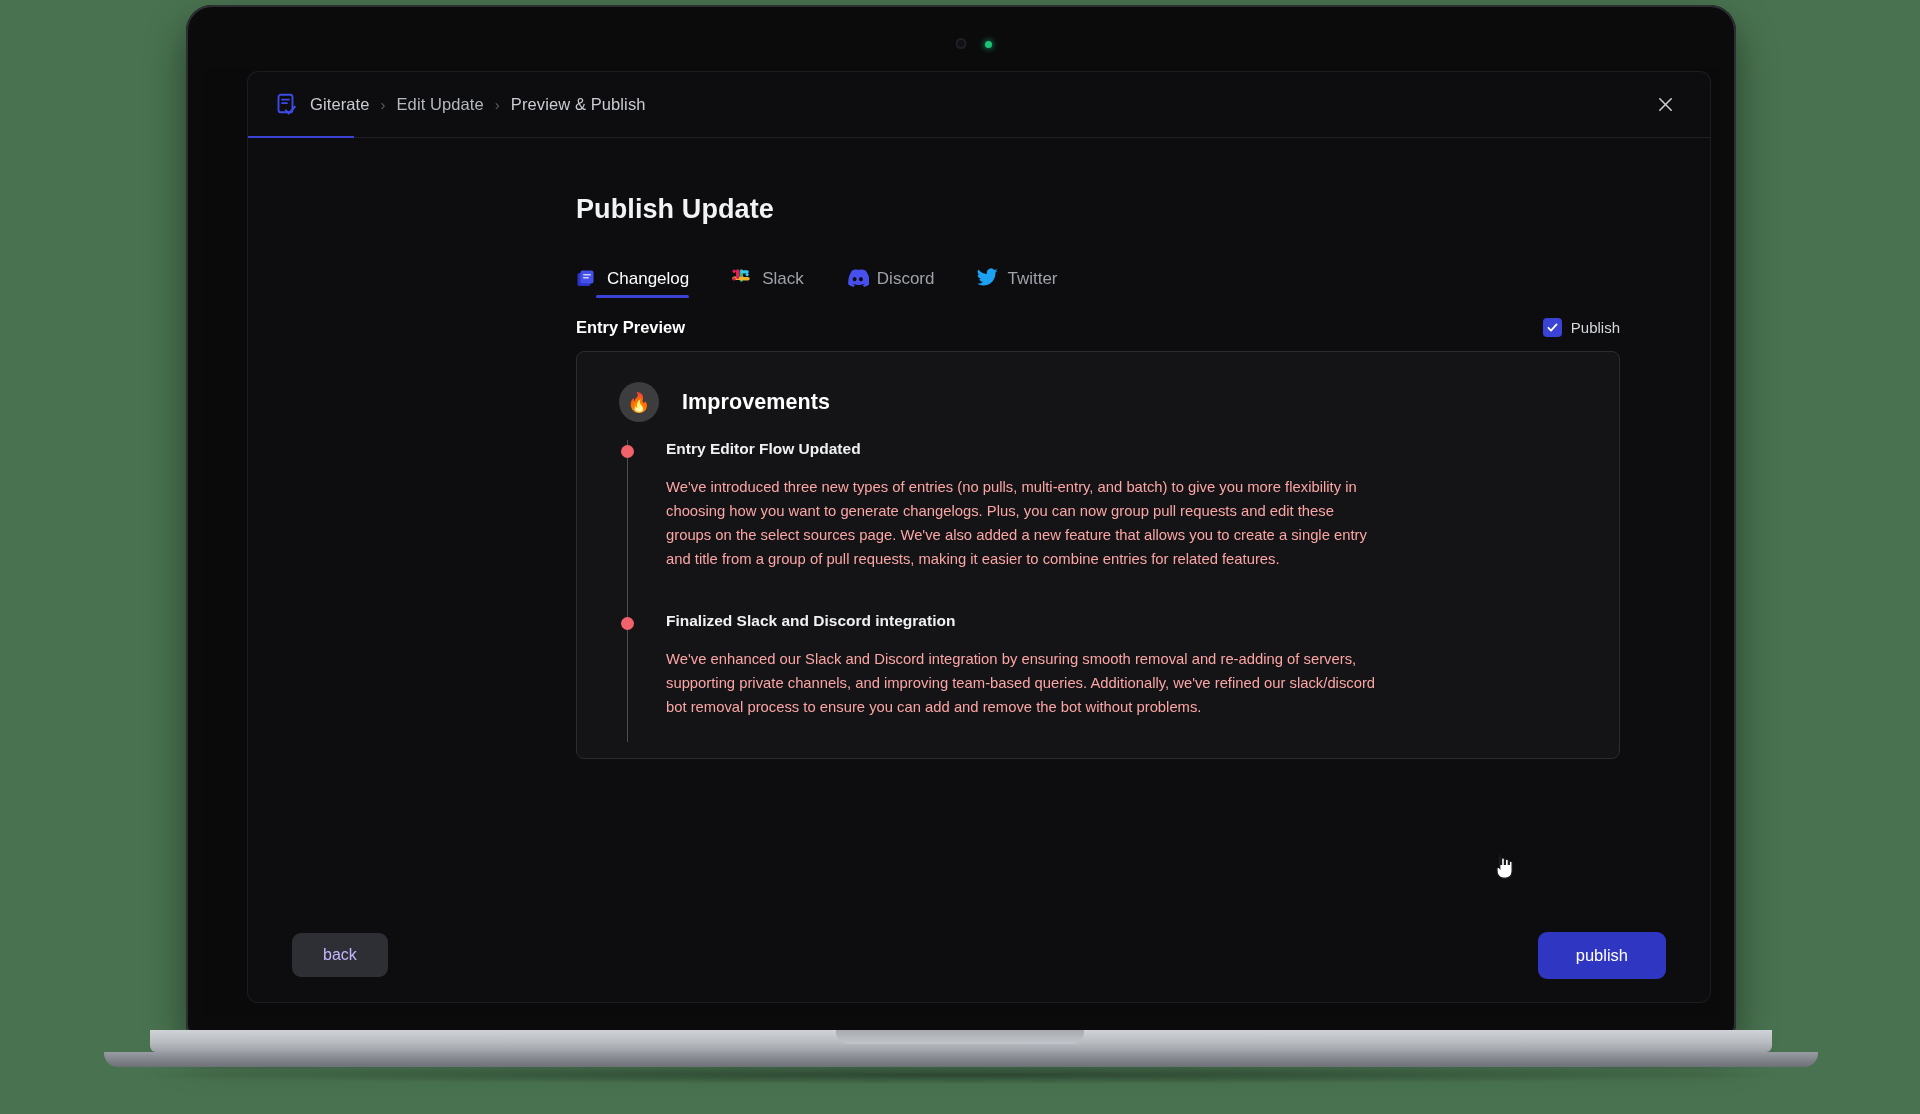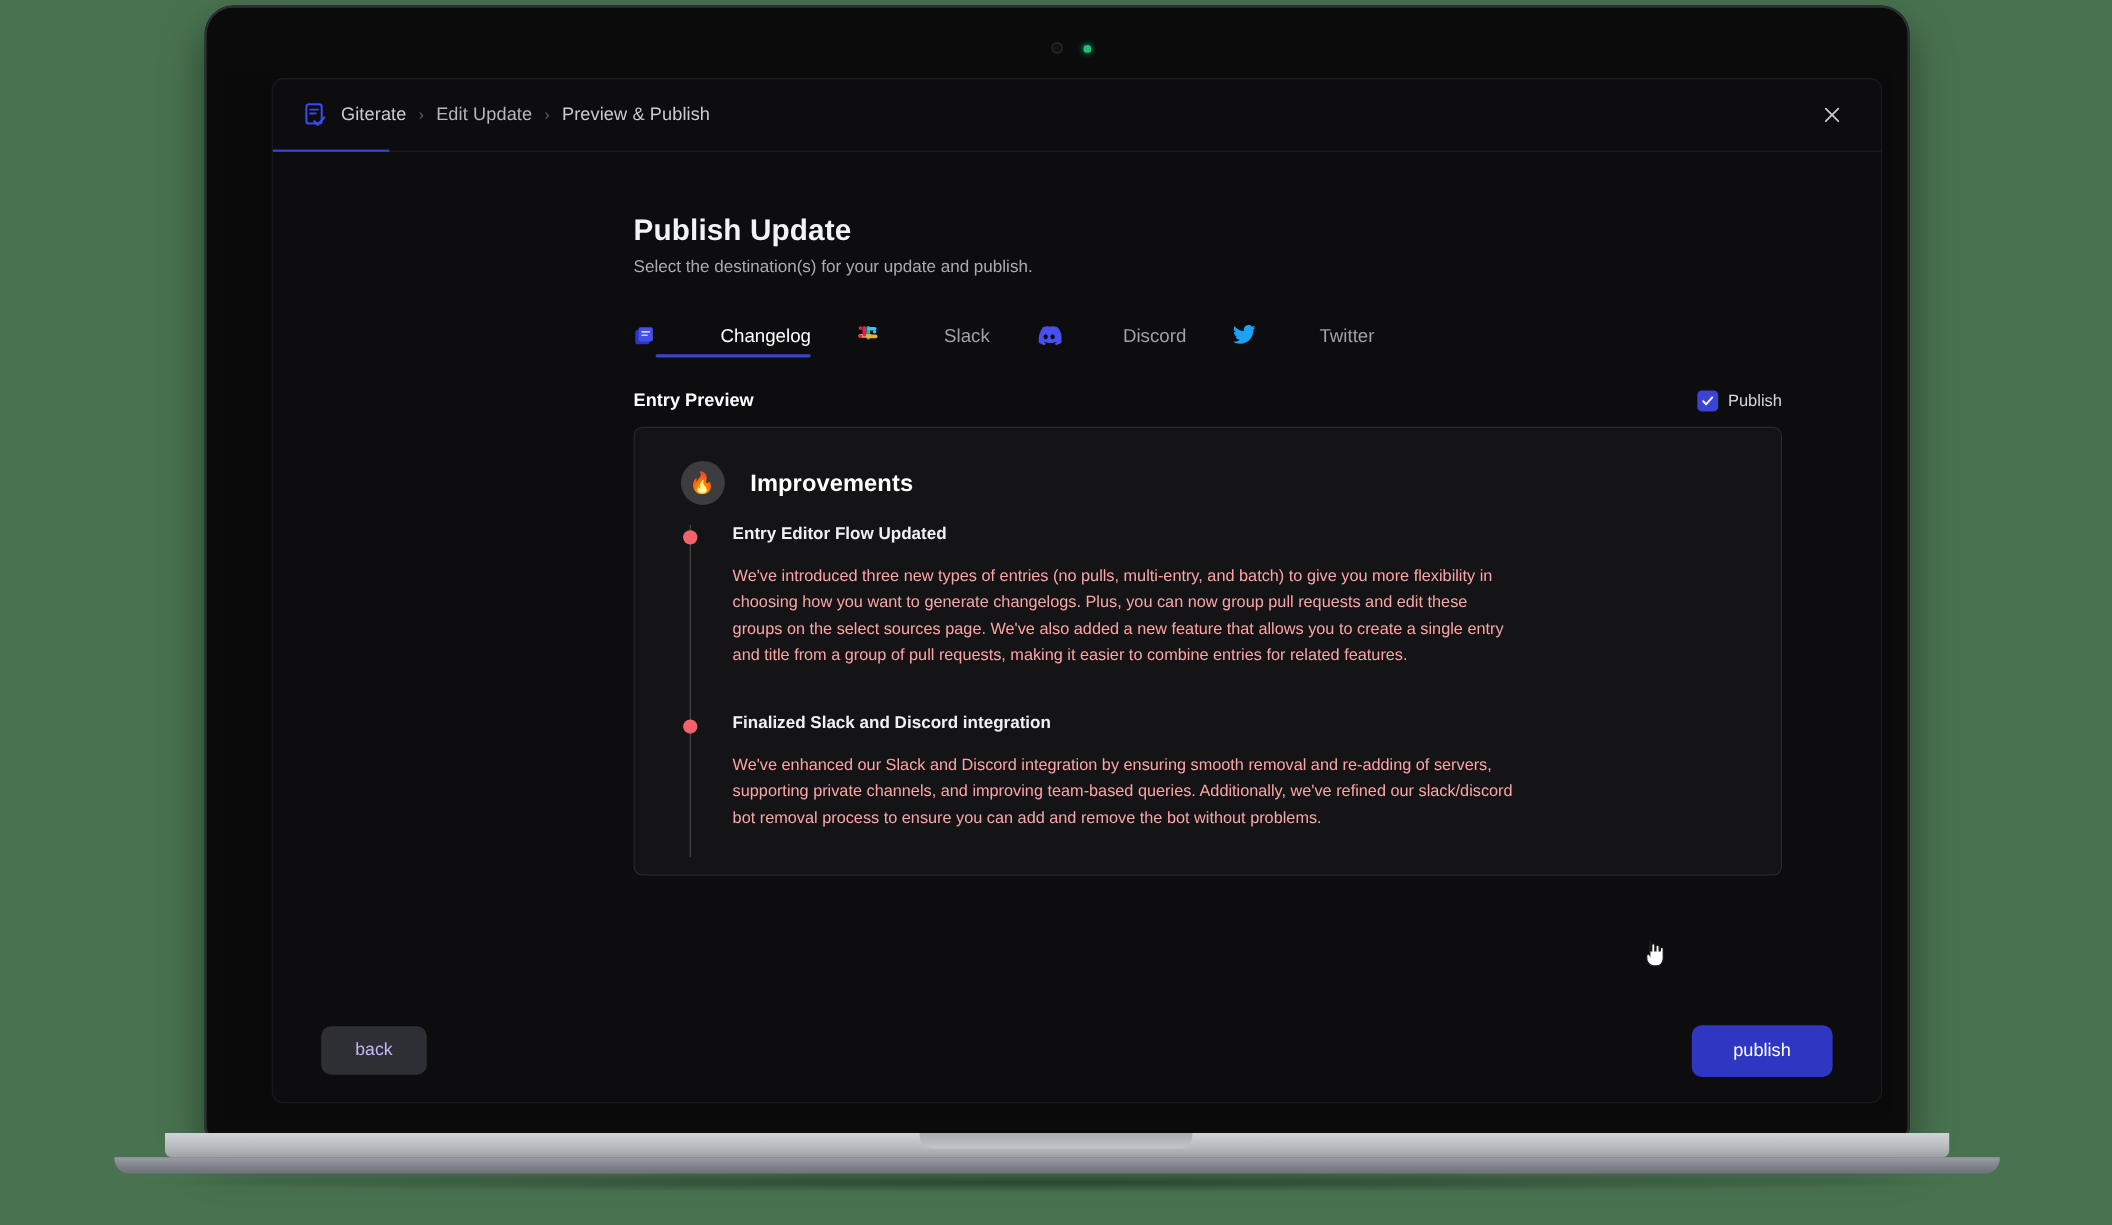--- a/index.html
+++ b/index.html
@@ -99,31 +99,31 @@
 
   #page-title { font-size:27px; font-weight:700; color:#f2f3f5; letter-spacing:.1px; }
   #page-sub { margin-top:9px; font-size:15.5px; color:#a8acb3; }
 
   
   #tabs { display:flex; align-items:flex-end; gap:42px; margin-top:43px; }
   .tab {
     display:flex; align-items:center; gap:10px; cursor:pointer;
     padding-bottom:9px; position:relative;
   }
-  .tab .tab-label { font-size:17px; color:#9ea2a9;margin-left:48px; }
+  .tab .tab-label { font-size:17px; color:#9ea2a9; }
   .tab.active .tab-label { color:#ffffff; }
   .tab.active:after {
     content:""; position:absolute; left:20px; right:0; bottom:0; height:3px;
     background:#3b43d6; border-radius:2px;
   }
   .tab-icon { width:21px; height:21px; flex:0 0 21px; display:block; }
 
   
   #preview-head {
-    margin-top:30px; display:flex; align-items:center; justify-content:space-between;
+    margin-top:20px; display:flex; align-items:center; justify-content:space-between;
   }
   #preview-label { font-size:16.5px; font-weight:700; color:#ffffff; }
   #publish-toggle { display:flex; align-items:center; gap:9px; cursor:pointer; }
   #publish-box {
     width:19px; height:19px; border-radius:4px; background:#3b43d6;
     display:flex; align-items:center; justify-content:center;
   }
   #publish-label { font-size:15px; color:#d5d8dd; }
 
   
@@ -215,21 +215,20 @@
               <line x1="4" y1="4" x2="16" y2="16" stroke="currentColor" stroke-width="1.7" stroke-linecap="round"></line>
               <line x1="16" y1="4" x2="4" y2="16" stroke="currentColor" stroke-width="1.7" stroke-linecap="round"></line>
             </svg>
           </div>
         </div>
 
         <div id="modal-body">
           <div id="content-col">
 
             <h1 id="page-title">Publish Update</h1>
-            <p id="page-sub">Select the destination(s) for your update and publish.</p>
 
             <div id="tabs">
 
               <div class="tab active">
                 <span class="tab-icon">
                   <svg viewBox="0 0 21 21" width="21" height="21">
                     <rect x="1.5" y="5" width="13" height="13" rx="2" fill="#2b36c9"></rect>
                     <rect x="4.5" y="2.5" width="13" height="13" rx="2" fill="#4450e8"></rect>
                     <rect x="7" y="6" width="8" height="1.5" rx=".7" fill="#c9cdf7"></rect>
                     <rect x="7" y="9" width="6" height="1.5" rx=".7" fill="#c9cdf7"></rect>

